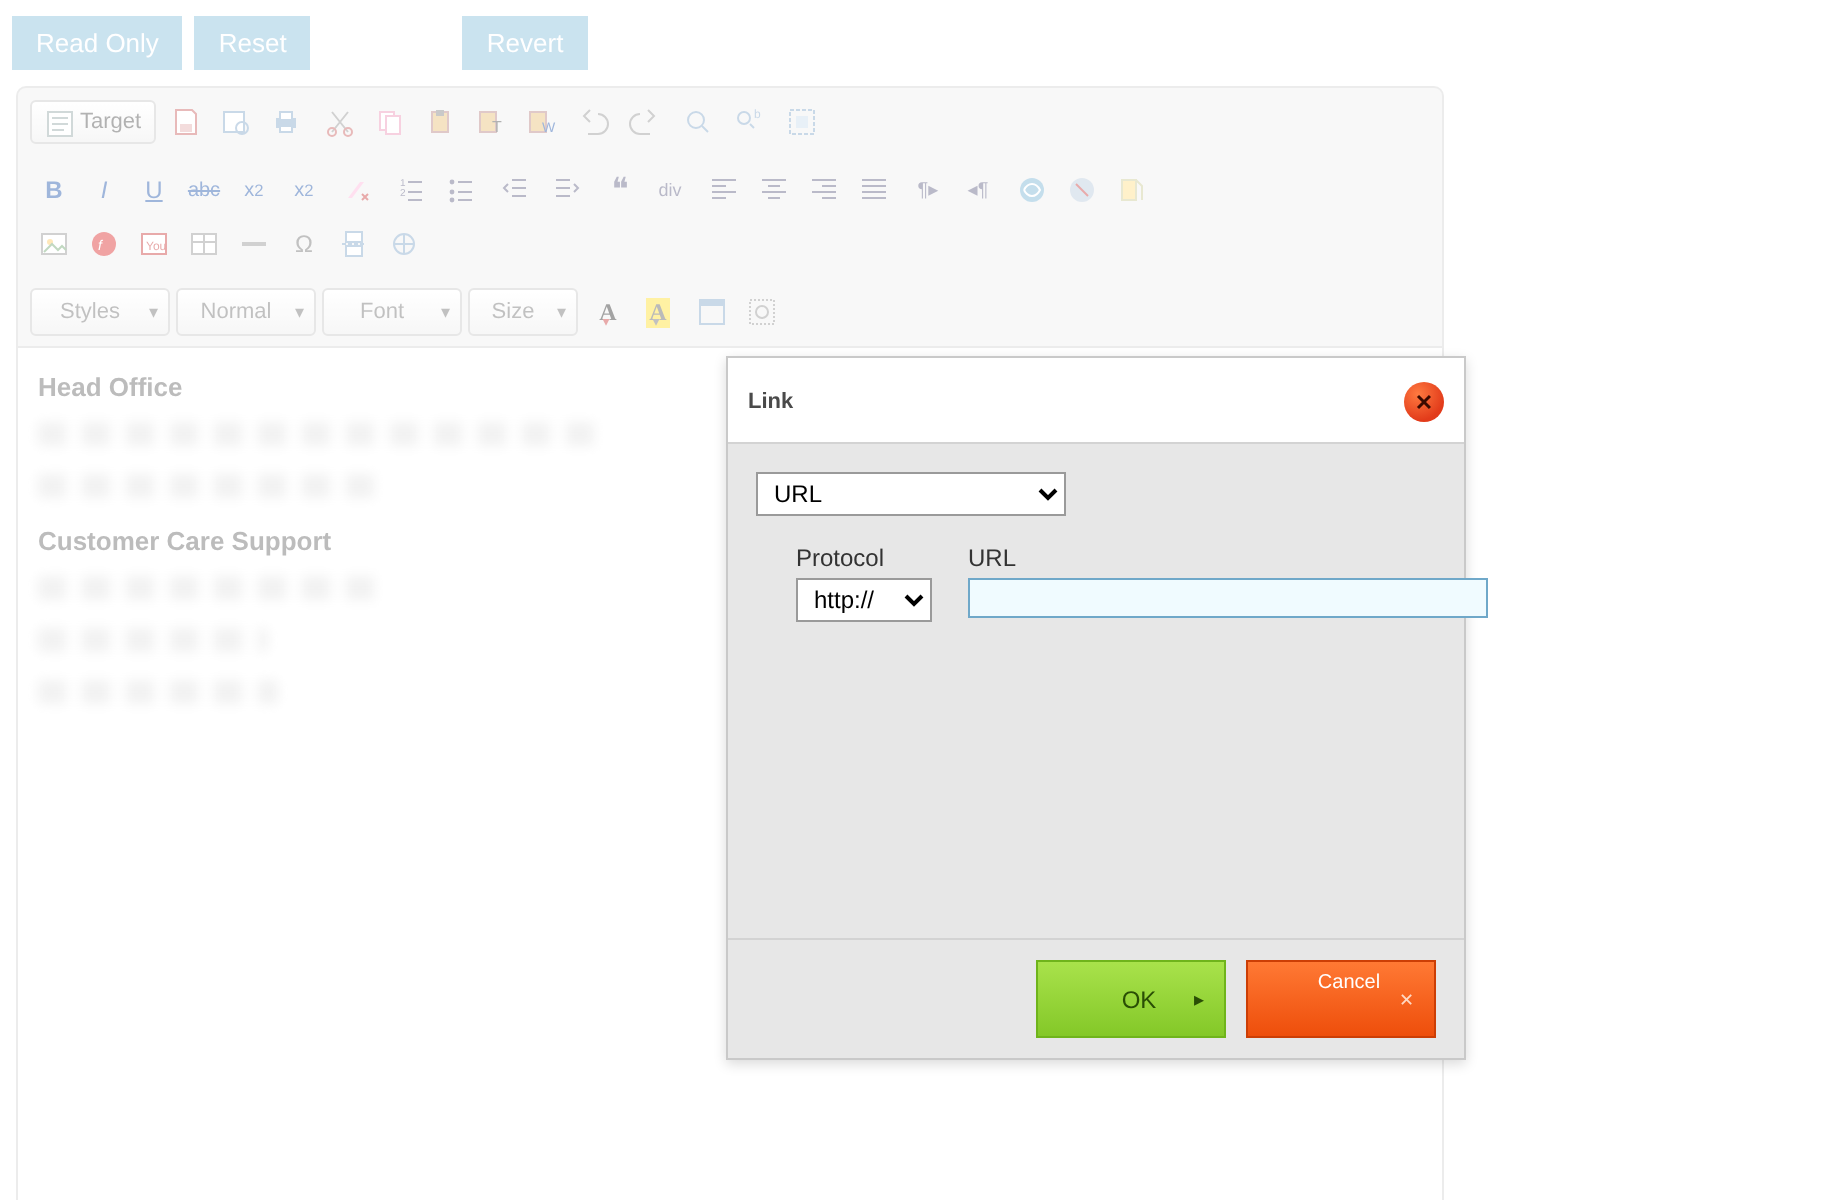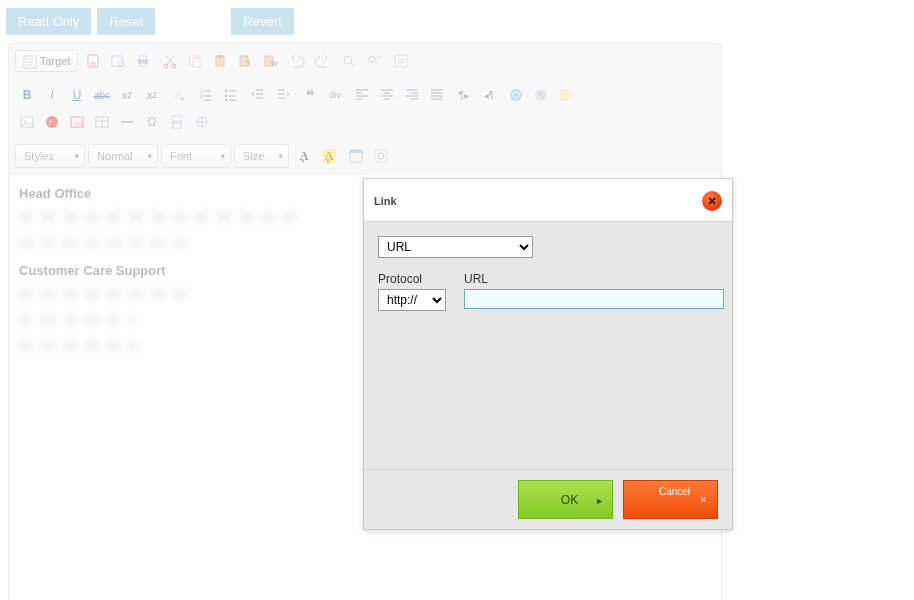--- a/index.html
+++ b/index.html
@@ -9,39 +9,39 @@
   .topbar { padding: 8px 6px 6px; display: flex; gap: 6px; }
   .btn-top { background: #8bc0dc; color: #fff; border: none; padding: 6px 12px; font-size: 13px; cursor: pointer; }
   .btn-top.revert { margin-left: 70px; }
   .editor-wrap { padding: 2px 8px 8px; }
   .ck { border: 1px solid #d6d6d6; border-radius: 5px; background: #f0f0f0; }
   .toolbar-row { display: flex; gap: 3px; padding: 5px 6px; flex-wrap: wrap; align-items: center; }
   .tgrp { display: inline-flex; gap: 1px; background: transparent; }
   .tbtn { width: 24px; height: 24px; border: 1px solid transparent; border-radius: 3px; display: inline-flex; align-items: center; justify-content: center; cursor: pointer; background: transparent; color: #666; }
   .srcbtn { display:inline-flex; align-items:center; gap:4px; border:1px solid #c9c9c9; border-radius:3px; padding:3px 6px; background: linear-gradient(#fff,#ededed); font-size:11px; color:#555; cursor:pointer;}
   .src-ico { width:14px; height:14px; display:inline-block; }
-  .selbtn { height:24px; border:1px solid #c9c9c9; border-radius:3px; background:linear-gradient(#fff,#ededed); padding:0 18px 0 8px; color:#777; font-size:11px; position:relative; min-width:70px; cursor:pointer; display:inline-flex; align-items:center;}
+  .selbtn { height:24px; border:1px solid #c9c9c9; border-radius:3px; background:linear-gradient(#fff,#ededed); padding:0 18px 0 8px; color:#777; font-size:11px; position:relative; min-width:70px; cursor:pointer; display:inline-flex; align-items:center;justify-content:center;}
   .selbtn::after { content:"▾"; position:absolute; right:5px; top:50%; transform:translateY(-50%); font-size:9px; color:#777;}
   .content { background: #fff; height: 455px; border-top: 1px solid #d6d6d6; border-radius: 0 0 5px 5px; padding: 10px 10px; color:#666; font-size:13px; }
   .content .heading { font-weight:bold; color:#6b6b6b; margin: 2px 0 10px; }
   .content .blurline { height:12px; background: repeating-linear-gradient(90deg,#ddd 0 14px,#fff 14px 22px); filter: blur(3px); opacity:.85; margin: 8px 0 14px; border-radius: 2px;}
   .w-long { width: 280px; } .w-med { width: 170px; } .w-mid{ width:175px;} .w-sm{width:115px;} .w-sm2{width:120px;}
   
   .dialog { position: absolute; left: 363px; top: 178px; width: 370px; height: 352px; background: #fff; border: 1px solid #c9c9c9; box-shadow: 0 2px 6px rgba(0,0,0,.15); z-index: 20; display:flex; flex-direction:column;}
   .dlg-head { padding: 12px 10px 10px; display:flex; justify-content:space-between; align-items:center;}
   .dlg-title { font-weight:bold; font-size:11px; color:#4a4a4a;}
   .dlg-close { width:20px; height:20px; border-radius:50%; background: radial-gradient(circle at 35% 30%, #ff7a40, #e23b1a 70%); color:#3b0a00; display:flex; align-items:center; justify-content:center; font-size:11px; cursor:pointer; font-weight:bold;}
   .dlg-body { background:#e7e7e7; border-top:1px solid #d3d3d3; flex:1; padding: 0 0 0 0; }
   .tabs { display:flex; gap: 12px; padding: 5px 12px 0; border-bottom:1px solid #c9c9c9; background:#e7e7e7;}
   .tab { padding: 6px 6px 6px; font-size:12px; color:#444; cursor:pointer; border:1px solid transparent; border-bottom:none; }
   .tab.active { background:#fff; border-color:#c9c9c9; position:relative; top:1px; }
   .tabpanel { padding: 14px 14px; }
   .fld-label { font-size:12px; color:#333; margin-bottom:3px; display:block;}
   .native-select { font-size:12px; padding:2px 4px; border:1px solid #9a9a9a; background:#fff; height:22px;}
-  .row2 { display:flex; gap:18px; margin-top:14px;}
+  .row2 { display:flex; gap:18px; margin-top:14px;margin-left:20px;}
   .url-input { width:260px; height:20px; border:1px solid #6fa8c9; background:#f0fbff; outline:none; padding:2px 4px; font-size:12px;}
   .dlg-footer { background:#e7e7e7; border-top:1px solid #d3d3d3; padding:10px 14px; display:flex; gap:10px; justify-content:flex-end;}
   .btn-ok { background: linear-gradient(#a9e24b,#84c828); border:1px solid #6fb41b; color:#2a4e05; padding:5px 14px 5px 22px; font-size:12px; cursor:pointer; position:relative; width:95px; }
   .btn-ok::after { content:"▸"; position:absolute; right:10px; top:50%; transform:translateY(-50%); font-size:10px; color:#2a4e05;}
   .btn-cancel { background: linear-gradient(#ff7934,#ee4e0b); border:1px solid #cc3e05; color:#fff; padding:5px 14px 21px 22px; font-size:10px; cursor:pointer; position:relative; width:95px; text-align:center;}
   .btn-cancel::after { content:"✕"; position:absolute; right:10px; top:50%; transform:translateY(-50%); font-size:9px; color:#ffd9c4;}
   svg { width:16px; height:16px; }
   .tA { font-weight:bold; font-family: Georgia, serif;}
 </style>
 </head>

